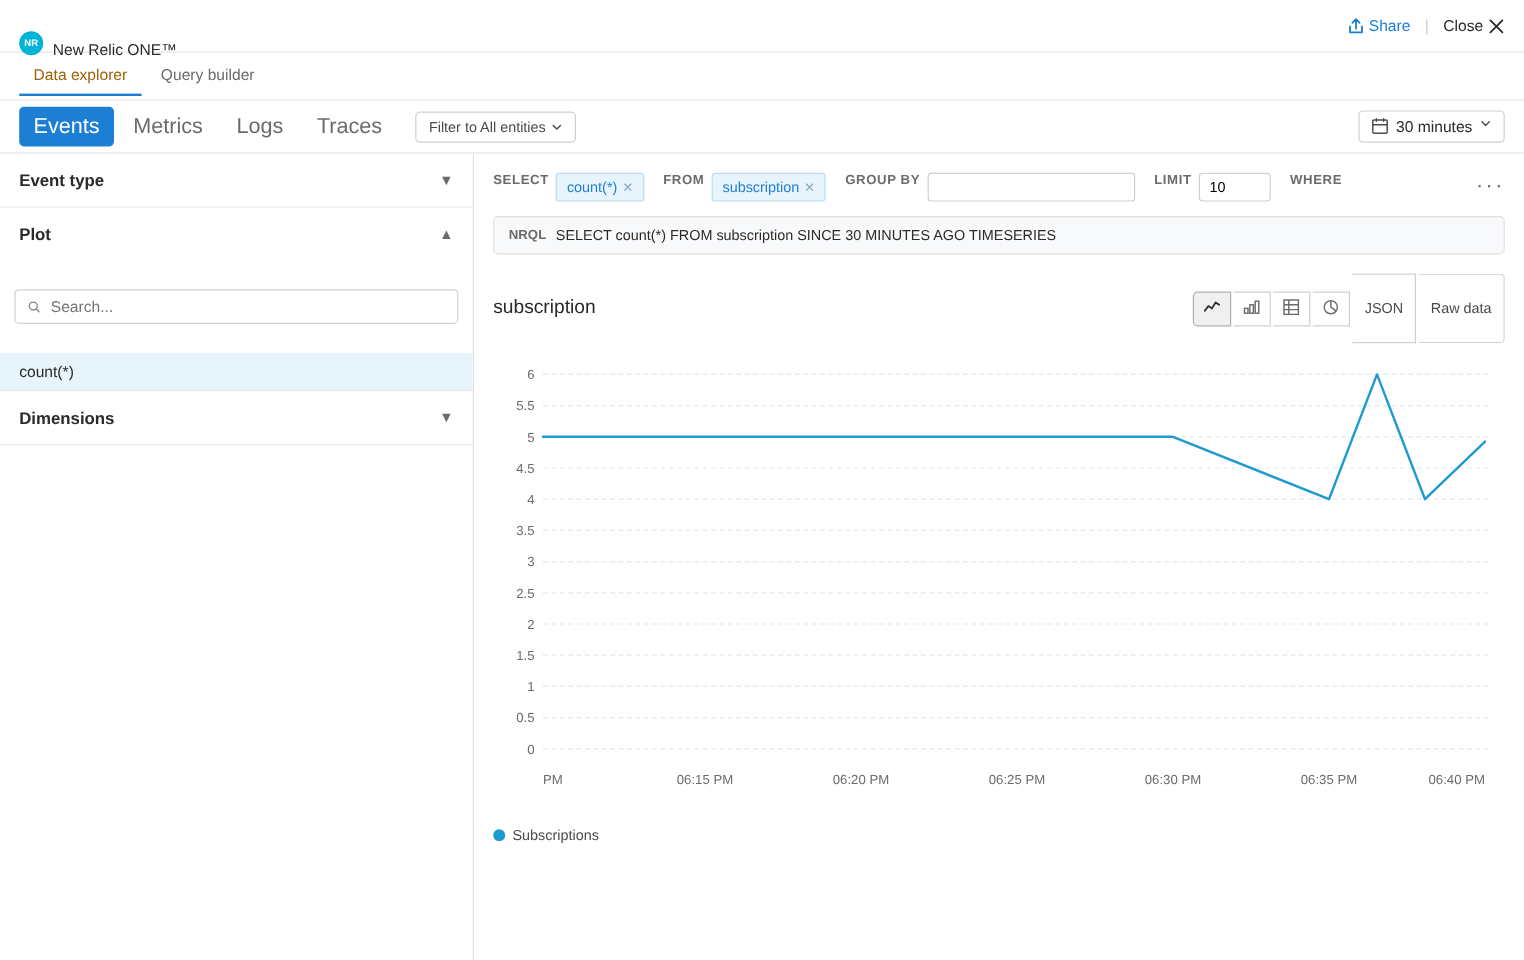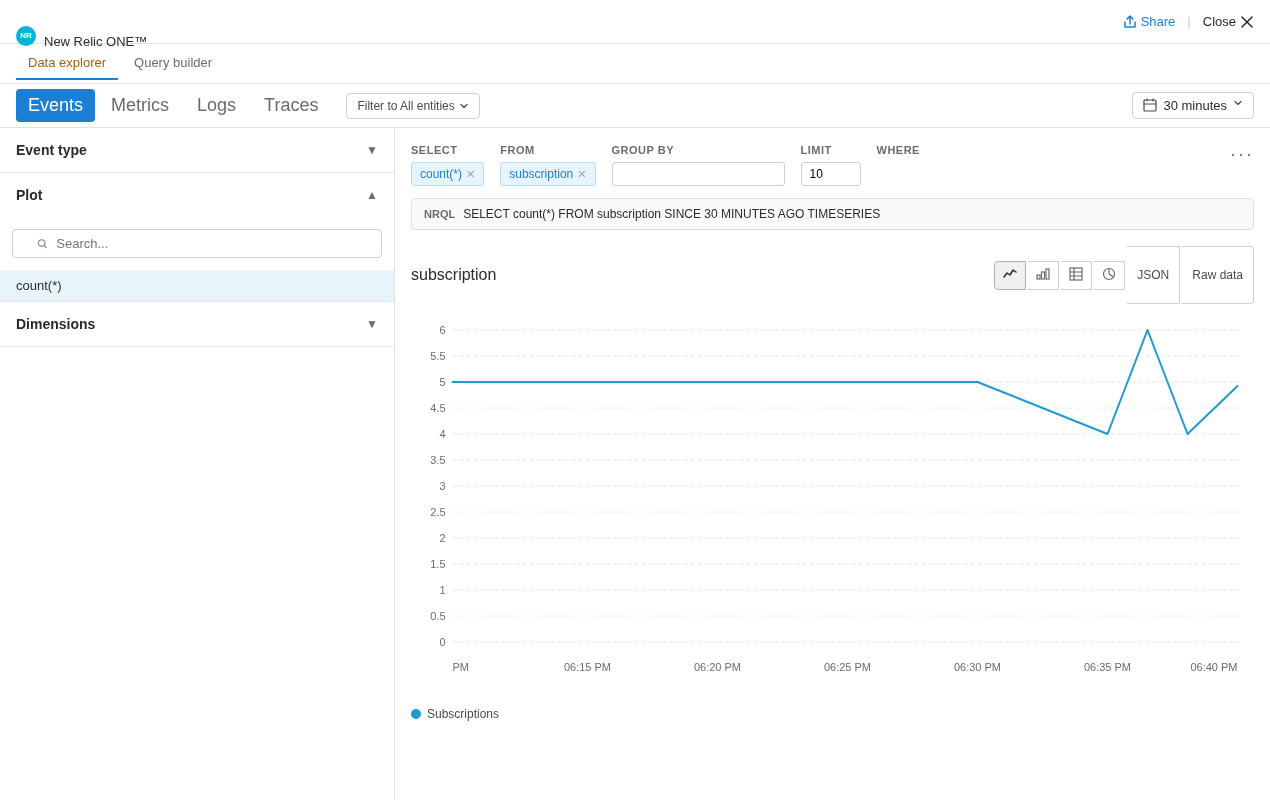--- a/index.html
+++ b/index.html
@@ -30,30 +30,30 @@
 
     
     .main { display: flex; height: calc(800px - 44px - 40px - 44px); }
 
     
     .sidebar { width: 395px; min-width: 395px; background: #fff; border-right: 1px solid #e0e0e0; overflow-y: auto; }
     .sidebar-section { border-bottom: 1px solid #e8e8e8; }
     .sidebar-section-header { display: flex; align-items: center; justify-content: space-between; padding: 14px 16px; cursor: pointer; }
     .sidebar-section-title { font-size: 14px; font-weight: 600; color: #2a2a2a; }
     .chevron { font-size: 12px; color: #6b6b6b; }
-    .search-box { display: flex; align-items: center; gap: 8px; margin: 12px 12px; padding: 6px 24px; border: 1px solid #d0d0d0; border-radius: 4px; background: #fff; }
+    .search-box { display: flex; align-items: center; gap: 8px; margin: 24px 12px; padding: 6px 10px; border: 1px solid #d0d0d0; border-radius: 4px; background: #fff; }
     .search-input { border: none; outline: none; font-size: 13px; color: #2a2a2a; width: 100%; background: transparent; }
     .plot-item { padding: 8px 16px; font-size: 13px; color: #2a2a2a; cursor: pointer; background: #e8f4fb; }
 
     
     .content { flex: 1; background: #fff; overflow-y: auto; padding: 16px; }
 
     
     .query-header { display: flex; align-items: flex-start; gap: 16px; margin-bottom: 12px; position: relative; }
-    .query-col { display: flex; flex-direction: column; gap: 6px; }
+    .query-col { display: flex; flex-direction: row; gap: 6px; }
     .query-label { font-size: 11px; font-weight: 600; color: #6b6b6b; text-transform: uppercase; letter-spacing: 0.5px; }
     .query-tag { display: flex; align-items: center; gap: 4px; padding: 4px 8px; background: #e8f4fb; border: 1px solid #b8ddef; border-radius: 3px; font-size: 12px; color: #1d7fd4; }
     .query-tag-x { cursor: pointer; color: #8ab; font-size: 11px; }
     .query-input { padding: 4px 8px; border: 1px solid #d0d0d0; border-radius: 3px; font-size: 12px; min-width: 100px; }
     .query-limit-input { padding: 4px 8px; border: 1px solid #d0d0d0; border-radius: 3px; font-size: 12px; width: 60px; }
     .more-options { position: absolute; right: 0; top: 0; font-size: 18px; color: #6b6b6b; cursor: pointer; letter-spacing: 2px; }
 
     
     .nrql-bar { display: flex; align-items: center; gap: 8px; padding: 8px 12px; background: #f8f9fa; border: 1px solid #e0e0e0; border-radius: 4px; margin-bottom: 16px; font-size: 12px; }
     .nrql-label { font-weight: 700; color: #6b6b6b; font-size: 11px; }

